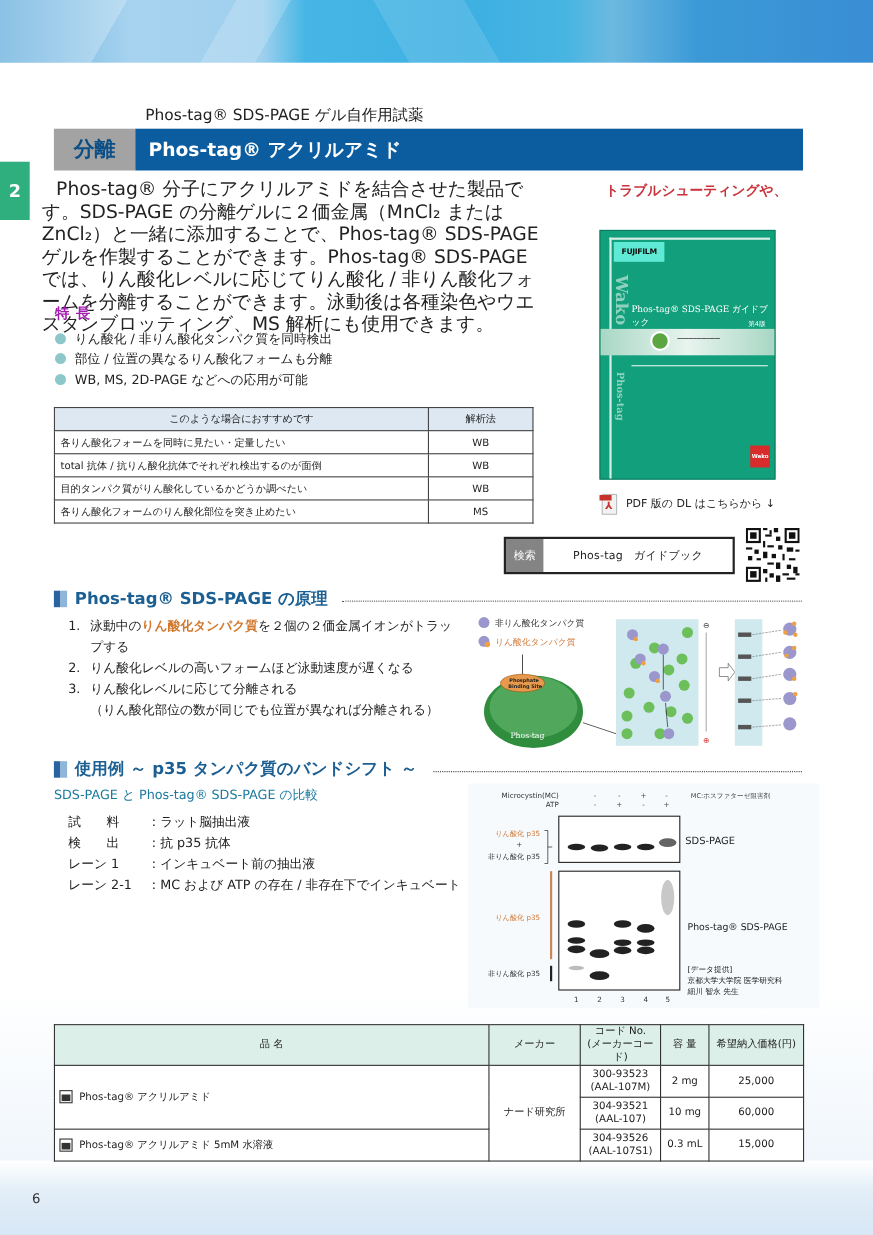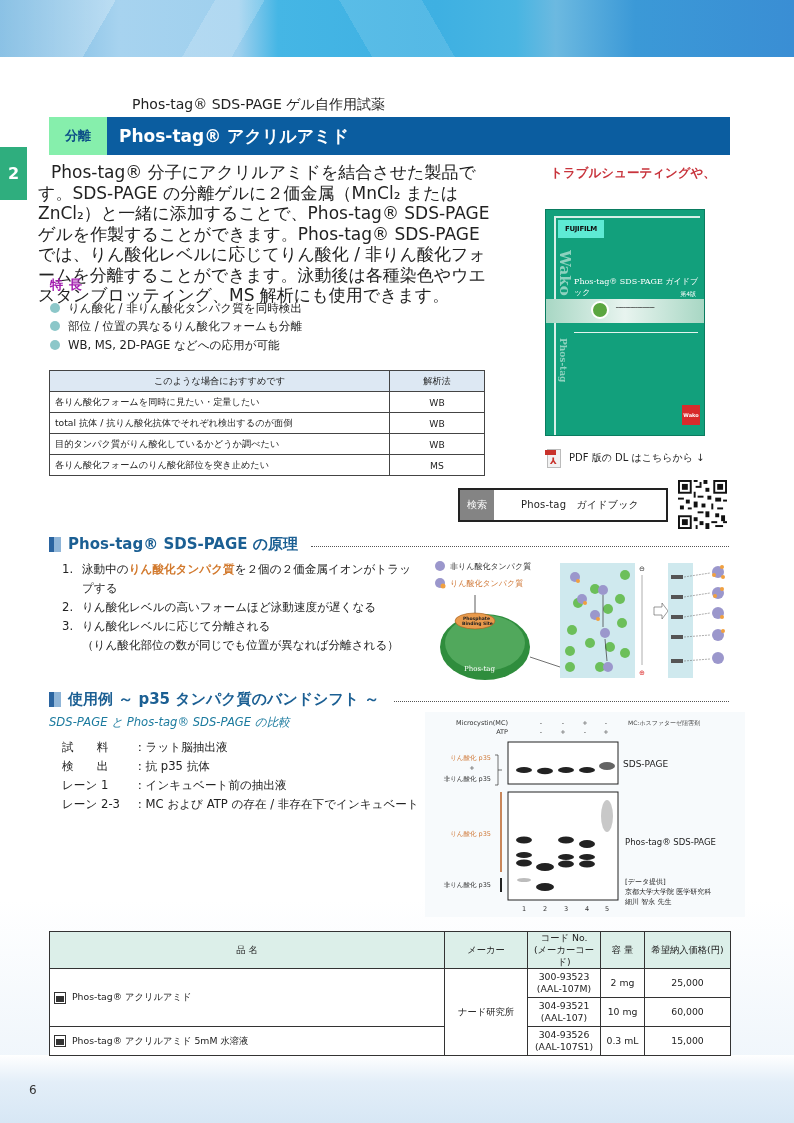--- a/index.html
+++ b/index.html
@@ -27,21 +27,21 @@
   }
   .page-num { position: absolute; left: 29px; top: 1083px; font-size: 12px; color: #333; }
   .chapter-tab {
     position: absolute; left: 0; top: 147px; width: 27px; height: 53px;
     background: #2fae7e; color: #fff; font-size: 16px; font-weight: bold;
     display: flex; align-items: center; justify-content: center;
   }
   .subtitle-line { position: absolute; left: 132px; top: 96px; font-size: 14px; color: #222; }
   .title-bar { position: absolute; left: 49px; top: 117px; width: 681px; height: 38px; display: flex; }
   .title-cat {
-    width: 58px; background: #86efac; color: #0c4f87; font-weight: bold; font-size: 13px;
+    width: 74px; background: #a3a3a3; color: #0c4f87; font-weight: bold; font-size: 19px;
     display: flex; align-items: center; justify-content: center;
   }
   .title-main {
     flex: 1; background: #0b5da0; color: #fff; font-weight: bold; font-size: 17px;
     display: flex; align-items: center; padding-left: 12px;
   }
   .intro {
     position: absolute; left: 38px; top: 162px; width: 463px;
     font-size: 17px; line-height: 20.5px; text-indent: 13px; color: #222;
   }
@@ -82,21 +82,21 @@
   .search-box .val { flex: 1; display: flex; align-items: center; justify-content: center; font-size: 10px; color: #222; letter-spacing: 0.2px; }
   .qr { position: absolute; left: 678px; top: 480px; width: 49px; height: 49px; }
   .sec-h { position: absolute; left: 49px; display: flex; align-items: center; font-weight: bold; color: #1b5f93; font-size: 15px; }
   .sec-h .bar { width: 12px; height: 15px; background: linear-gradient(90deg, #2a64a0 0 45%, #8fb5d8 45% 100%); margin-right: 7px; }
   .sec-h .dots { position: absolute; height: 1px; border-top: 1px dotted #555; }
   .principle { position: absolute; left: 62px; top: 560px; font-size: 11.6px; line-height: 19px; list-style: none; }
   .principle li { display: flex; }
   .principle .n { width: 20px; }
   .principle .hl { color: #d2792d; font-weight: bold; }
   .diagram { position: absolute; left: 430px; top: 555px; width: 315px; height: 128px; }
-  .usage-sub { position: absolute; left: 49px; top: 715px; font-size: 11.6px; color: #1b7a9e; font-style: italic; }
+  .usage-sub { position: absolute; left: 49px; top: 715px; font-size: 11.6px; color: #1b7a9e; }
   .usage-list { position: absolute; left: 62px; top: 738px; font-size: 11.6px; line-height: 19px; list-style: none; }
   .usage-list li { display: flex; }
   .usage-list .k { white-space: pre; }
   .gel { position: absolute; left: 425px; top: 712px; width: 320px; height: 205px; }
   table.prod {
     position: absolute; left: 49px; top: 931px; width: 682px;
     border-collapse: collapse; font-size: 9.3px;
   }
   table.prod th, table.prod td { border: 1px solid #333; text-align: center; }
   table.prod th { background: #dcefe9; font-weight: normal; height: 30px; line-height: 12px; }
@@ -365,21 +365,21 @@
       <span class="k" style="width:72px">検　　出</span>
       <span>：</span>
       <span>抗 p35 抗体</span>
     </li>
   <li>
       <span class="k" style="width:72px">レーン 1</span>
       <span>：</span>
       <span>インキュベート前の抽出液</span>
     </li>
   <li>
-      <span class="k" style="width:72px">レーン 2-3</span>
+      <span class="k" style="width:72px">レーン 2-1</span>
       <span>：</span>
       <span>MC および ATP の存在 / 非存在下でインキュベート</span>
     </li>
 </ul>
 
 <svg class="gel" viewBox="0 0 320 205" font-family="DejaVu Sans, sans-serif">
   <rect x="0" y="0" width="320" height="205" fill="#f7fafc"></rect>
   <text x="83" y="13" font-size="6.5" fill="#333" text-anchor="end">Microcystin(MC)</text>
   <text x="83" y="22" font-size="6.5" fill="#333" text-anchor="end">ATP</text>
   <g font-size="6.5" fill="#444" text-anchor="middle">

